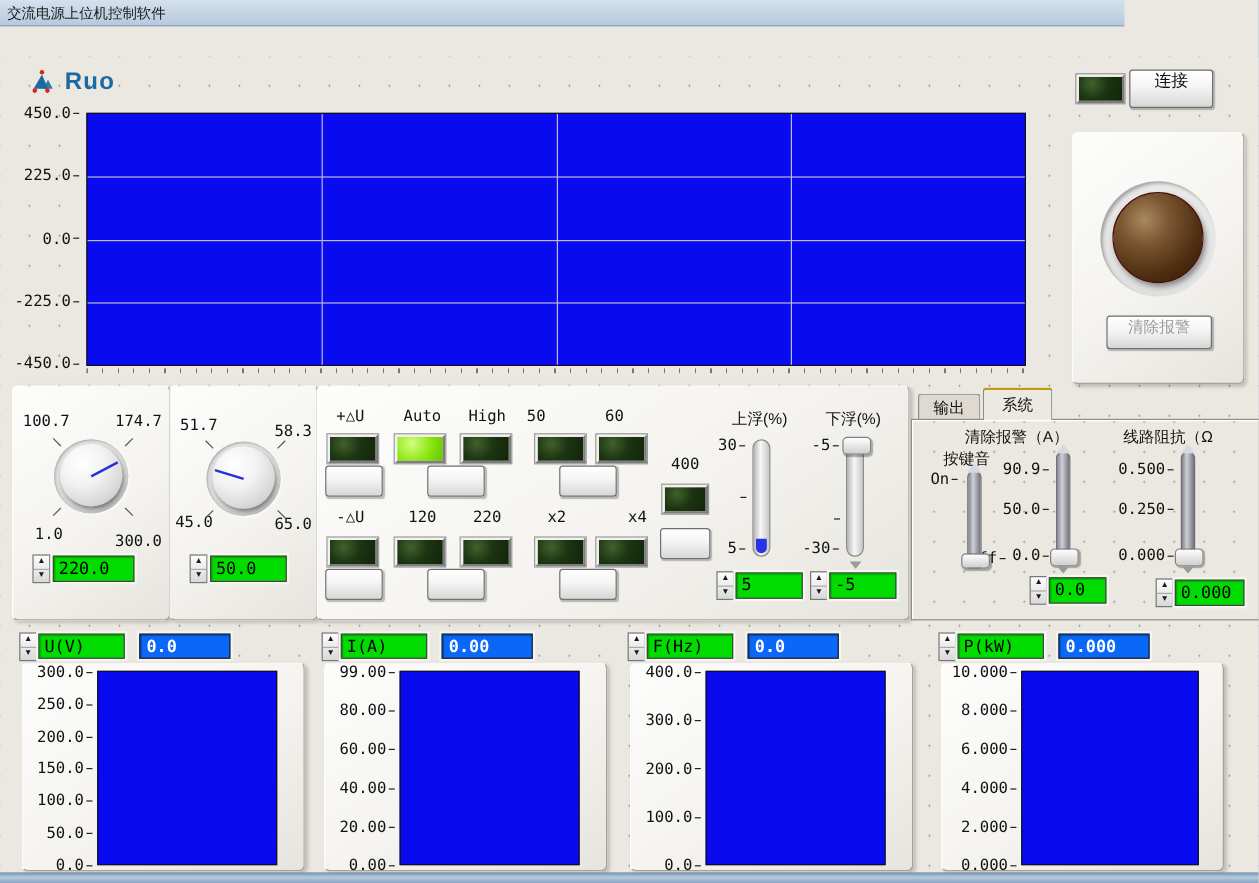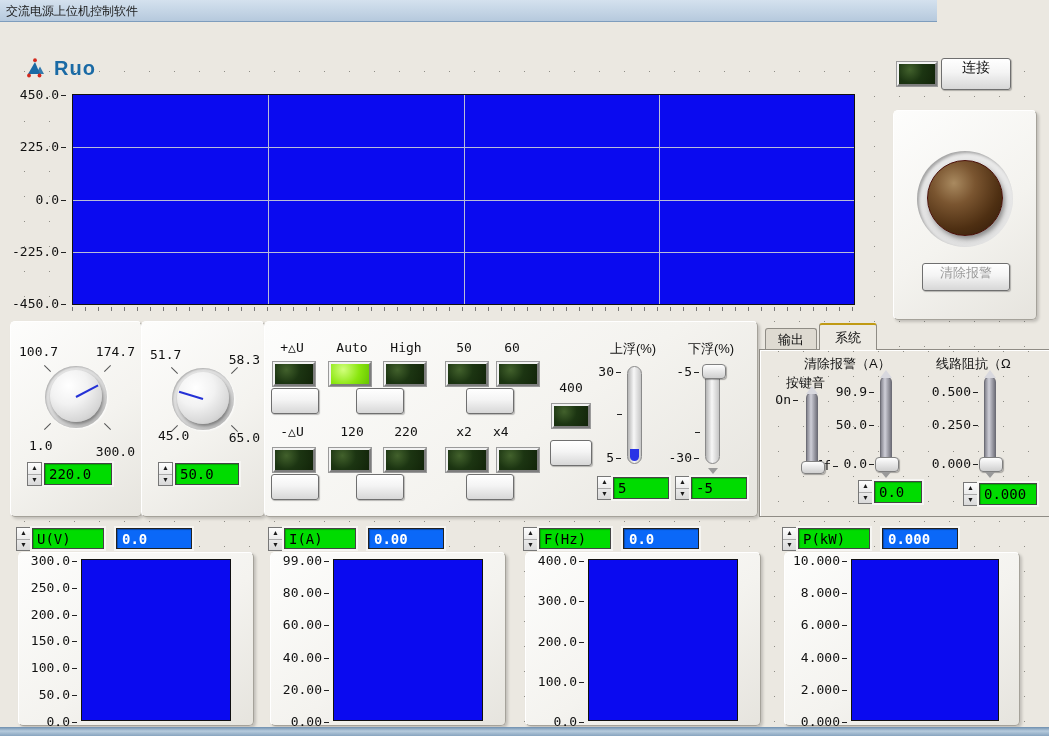--- a/index.html
+++ b/index.html
@@ -147,21 +147,21 @@
     <div class="spin" style="position:absolute;left:16px;top:140px;">
       <span>▲</span>
         <span>▼</span>
     </div>
     <div class="gfield" style="position:absolute;left:33px;top:141px;width:68px;height:22px;">220.0</div>
   </div>
 
   <div class="abs panel" style="left:141px;top:321px;width:122px;height:194px;">
     <span class="cornlbl" style="left:8px;top:25px;">51.7</span>
     <span class="cornlbl" style="right:4px;top:30px;">58.3</span>
-    <span class="cornlbl" style="left:16px;top:106px;">45.0</span>
+    <span class="cornlbl" style="left:4px;top:106px;">45.0</span>
     <span class="cornlbl" style="right:4px;top:108px;">65.0</span>
     <div class="kd" style="left:28px;top:48px;transform:rotate(45deg);"></div>
     <div class="kd" style="left:88px;top:48px;transform:rotate(-45deg);"></div>
     <div class="kd" style="left:28px;top:106px;transform:rotate(-45deg);"></div>
     <div class="kd" style="left:88px;top:106px;transform:rotate(45deg);"></div>
     <div class="kring" style="left:30px;top:46px;">
       <div class="kface">
         <div class="needle" style="transform:rotate(197deg);"></div>
       </div>
     </div>
@@ -170,38 +170,38 @@
         <span>▼</span>
     </div>
     <div class="gfield" style="position:absolute;left:33px;top:141px;width:64px;height:22px;">50.0</div>
   </div>
 
   <div class="abs panel" style="left:264px;top:321px;width:492px;height:194px;">
 
     <span class="cornlbl" style="left:2px;top:18px;width:50px;text-align:center;">+△U</span>
     <span class="cornlbl" style="left:62px;top:18px;width:50px;text-align:center;">Auto</span>
     <span class="cornlbl" style="left:116px;top:18px;width:50px;text-align:center;">High</span>
-    <span class="cornlbl" style="left:174px;top:18px;width:50px;text-align:center;">50</span>
+    <span class="cornlbl" style="left:174px;top:18px;width:50px;">50</span>
     <span class="cornlbl" style="left:222px;top:18px;width:50px;text-align:center;">60</span>
 
     <div class="led" style="position:absolute;left:8px;top:40px;width:38px;height:20px;"></div>
     <div class="led on" style="position:absolute;left:64px;top:40px;width:38px;height:20px;"></div>
     <div class="led" style="position:absolute;left:119px;top:40px;width:38px;height:20px;"></div>
     <div class="led" style="position:absolute;left:181px;top:40px;width:38px;height:20px;"></div>
     <div class="led" style="position:absolute;left:232px;top:40px;width:38px;height:20px;"></div>
 
     <div class="pushbtn" style="position:absolute;left:6px;top:66px;width:46px;height:24px;"></div>
     <div class="pushbtn" style="position:absolute;left:91px;top:66px;width:46px;height:24px;"></div>
     <div class="pushbtn" style="position:absolute;left:201px;top:66px;width:46px;height:24px;"></div>
 
     <span class="cornlbl" style="left:2px;top:102px;width:50px;text-align:center;">-△U</span>
     <span class="cornlbl" style="left:62px;top:102px;width:50px;text-align:center;">120</span>
     <span class="cornlbl" style="left:116px;top:102px;width:50px;text-align:center;">220</span>
     <span class="cornlbl" style="left:176px;top:102px;width:46px;text-align:center;">x2</span>
-    <span class="cornlbl" style="left:228px;top:102px;width:46px;text-align:left;">x4</span>
+    <span class="cornlbl" style="left:228px;top:102px;width:46px;text-align:right;">x4</span>
 
     <div class="led" style="position:absolute;left:8px;top:126px;width:38px;height:20px;"></div>
     <div class="led" style="position:absolute;left:64px;top:126px;width:38px;height:20px;"></div>
     <div class="led" style="position:absolute;left:119px;top:126px;width:38px;height:20px;"></div>
     <div class="led" style="position:absolute;left:181px;top:126px;width:38px;height:20px;"></div>
     <div class="led" style="position:absolute;left:232px;top:126px;width:38px;height:20px;"></div>
 
     <div class="pushbtn" style="position:absolute;left:6px;top:152px;width:46px;height:24px;"></div>
     <div class="pushbtn" style="position:absolute;left:91px;top:152px;width:46px;height:24px;"></div>
     <div class="pushbtn" style="position:absolute;left:201px;top:152px;width:46px;height:24px;"></div>

